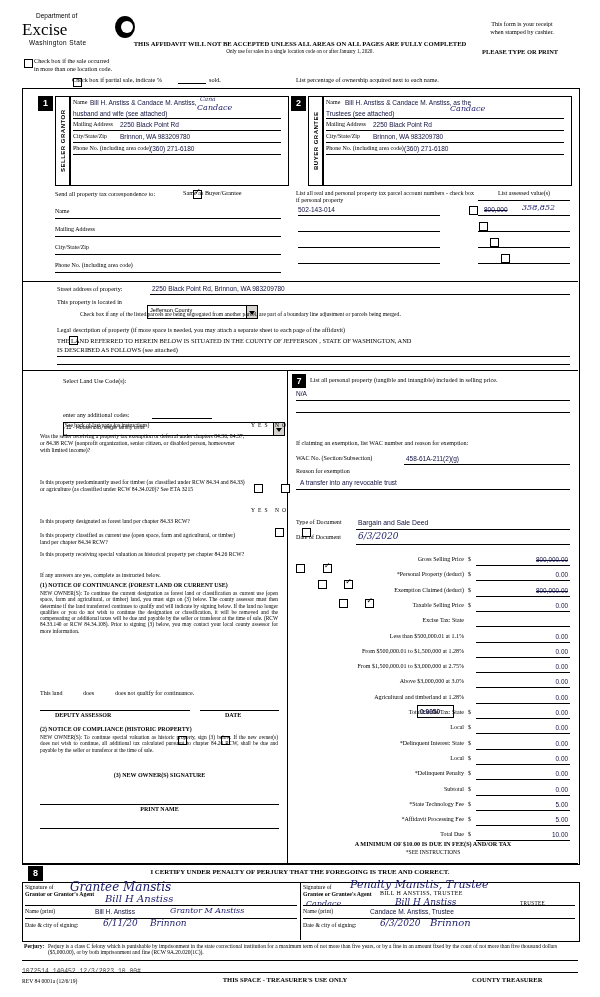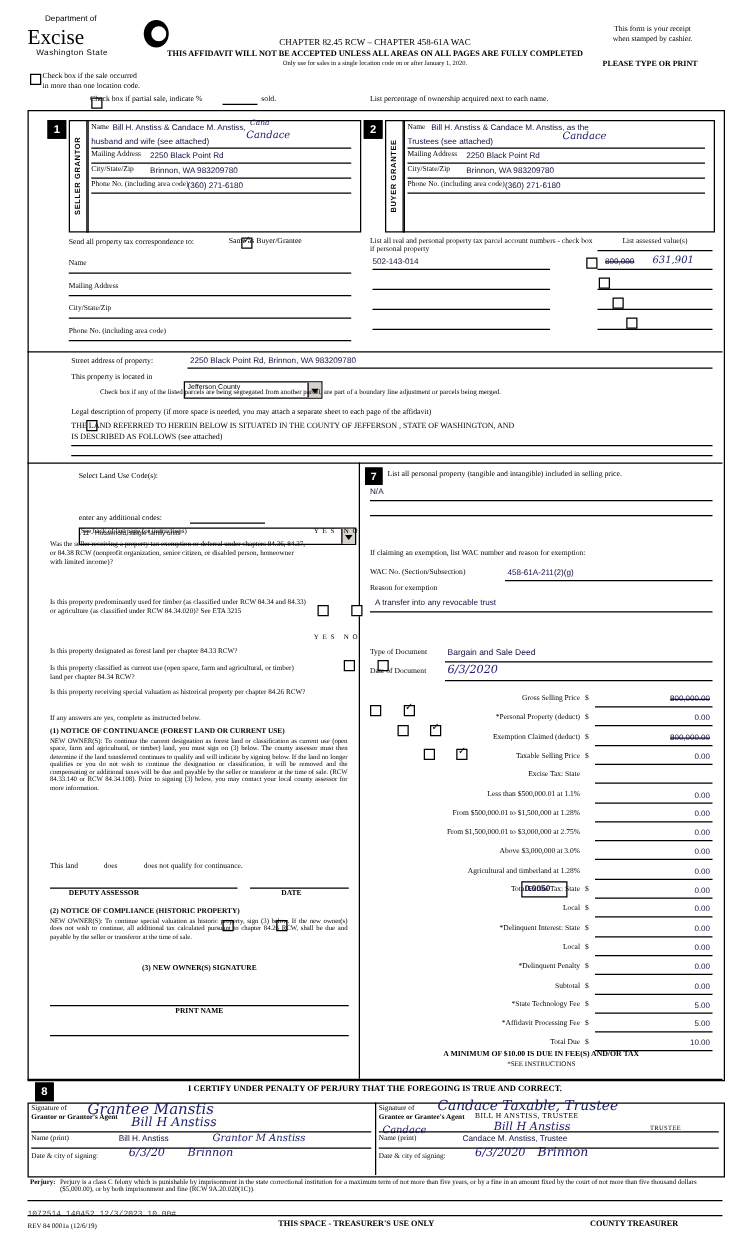--- a/index.html
+++ b/index.html
@@ -67,21 +67,20 @@
 
   
   <div class="abs" style="left:22px;top:12px;width:110px;">
     <div class="abs sans" style="left:14px;top:0px;font-size:6.5px;">Department of</div>
     <div class="abs" style="left:0px;top:8px;font-size:17px;font-family:'Liberation Serif',serif;">Excise</div>
     <div class="abs sans" style="left:7px;top:27px;font-size:6.5px;letter-spacing:0.4px;">Washington State</div>
     <div class="abs" style="left:93px;top:4px;width:20px;height:22px;border-radius:50%;background:#000;"></div>
     <div class="abs" style="left:99px;top:9px;width:12px;height:12px;border-radius:50%;background:#fff;"></div>
   </div>
 
-  <div class="abs c" style="left:150px;top:30px;width:300px;font-size:7.2px;">CHAPTER 82.45 RCW – CHAPTER 458-61A WAC</div>
   <div class="abs c b" style="left:60px;top:40px;width:480px;font-size:6.6px;">THIS AFFIDAVIT WILL NOT BE ACCEPTED UNLESS ALL AREAS ON ALL PAGES ARE FULLY COMPLETED</div>
   <div class="abs c" style="left:150px;top:48px;width:300px;font-size:5.2px;">Only use for sales in a single location code on or after January 1, 2020.</div>
 
   <div class="abs c" style="left:462px;top:20px;width:120px;font-size:6.2px;">This form is your receipt</div>
   <div class="abs c" style="left:462px;top:28px;width:120px;font-size:6.2px;">when stamped by cashier.</div>
   <div class="abs b" style="left:482px;top:48px;font-size:6.4px;">PLEASE TYPE OR PRINT</div>
 
   
   <span class="abs ck" style="left:24px;top:59px;"></span>
   <div class="abs" style="left:34px;top:57px;font-size:6.2px;">Check box if the sale occurred</div>
@@ -162,21 +161,21 @@
 
   
   <div class="abs" style="left:296px;top:190px;width:180px;font-size:6px;line-height:7px;">List all real and personal property tax parcel account numbers - check box if personal property</div>
   <div class="abs c" style="left:478px;top:190px;width:92px;font-size:6px;">List assessed value(s)</div>
   <div class="abs line" style="left:478px;top:200px;width:92px;"></div>
 
   <div class="abs fill" style="left:298px;top:206px;font-size:6.5px;">502-143-014</div>
   <span class="abs ck" style="left:437px;top:206px;"></span>
   <div class="abs line" style="left:298px;top:215px;width:142px;"></div>
   <div class="abs fill" style="left:484px;top:206px;font-size:6.5px;text-decoration:line-through;">800,000</div>
-  <div class="abs hand" style="left:522px;top:203px;font-size:8px;">631,901</div>
+  <div class="abs hand" style="left:522px;top:203px;font-size:8px;">358,852</div>
   <div class="abs line" style="left:478px;top:215px;width:92px;"></div>
 
   <span class="abs ck" style="left:437px;top:222px;"></span>
   <div class="abs line" style="left:298px;top:231px;width:142px;"></div>
   <div class="abs line" style="left:478px;top:231px;width:92px;"></div>
 
   <span class="abs ck" style="left:437px;top:238px;"></span>
   <div class="abs line" style="left:298px;top:247px;width:142px;"></div>
   <div class="abs line" style="left:478px;top:247px;width:92px;"></div>
 
@@ -372,38 +371,38 @@
   <div class="abs" style="left:300px;top:882px;height:58px;border-left:1px solid #000;"></div>
 
   <div class="abs" style="left:25px;top:884px;font-size:5.8px;">Signature of</div>
   <div class="abs b" style="left:25px;top:891px;font-size:5.8px;">Grantor or Grantor's Agent</div>
   <div class="abs hand" style="left:70px;top:880px;font-size:12px;">Grantee Manstis</div>
   <div class="abs hand" style="left:105px;top:893px;font-size:10px;">Bill H Anstiss</div>
   <div class="abs line" style="left:25px;top:905px;width:272px;"></div>
 
   <div class="abs" style="left:303px;top:884px;font-size:5.8px;">Signature of</div>
   <div class="abs b" style="left:303px;top:891px;font-size:5.8px;">Grantee or Grantee's Agent</div>
-  <div class="abs hand" style="left:350px;top:878px;font-size:11px;">Candace Taxable, Trustee</div>
+  <div class="abs hand" style="left:350px;top:878px;font-size:11px;">Penalty Manstis, Trustee</div>
   <div class="abs" style="left:380px;top:890px;font-size:6px;font-family:'Liberation Serif',serif;letter-spacing:0.4px;">BILL H ANSTISS, TRUSTEE</div>
   <div class="abs hand" style="left:395px;top:897px;font-size:9px;">Bill H Anstiss</div>
   <div class="abs" style="left:520px;top:900px;font-size:5.2px;letter-spacing:0.3px;">TRUSTEE</div>
   <div class="abs hand" style="left:306px;top:899px;font-size:8px;">Candace</div>
   <div class="abs line" style="left:303px;top:905px;width:272px;"></div>
 
   <div class="abs" style="left:25px;top:908px;font-size:5.8px;">Name (print)</div>
   <div class="abs fill" style="left:95px;top:908px;font-size:6.6px;">Bill H. Anstiss</div>
   <div class="abs hand" style="left:170px;top:906px;font-size:8px;">Grantor M Anstiss</div>
   <div class="abs line" style="left:25px;top:918px;width:272px;"></div>
 
   <div class="abs" style="left:303px;top:908px;font-size:5.8px;">Name (print)</div>
   <div class="abs fill" style="left:370px;top:908px;font-size:6.6px;">Candace M. Anstiss, Trustee</div>
   <div class="abs line" style="left:303px;top:918px;width:272px;"></div>
 
   <div class="abs" style="left:25px;top:922px;font-size:5.8px;">Date &amp; city of signing:</div>
-  <div class="abs hand" style="left:103px;top:918px;font-size:9px;">6/3/20</div>
+  <div class="abs hand" style="left:103px;top:918px;font-size:9px;">6/11/20</div>
   <div class="abs hand" style="left:150px;top:918px;font-size:9px;">Brinnon</div>
 
   <div class="abs" style="left:303px;top:922px;font-size:5.8px;">Date &amp; city of signing:</div>
   <div class="abs hand" style="left:380px;top:918px;font-size:9px;">6/3/2020</div>
   <div class="abs hand" style="left:430px;top:917px;font-size:10px;">Brinnon</div>
 
   
   <div class="abs b" style="left:24px;top:943px;font-size:5.6px;">Perjury:</div>
   <div class="abs" style="left:48px;top:943px;width:528px;font-size:5.5px;line-height:6.4px;">Perjury is a class C felony which is punishable by imprisonment in the state correctional institution for a maximum term of not more than five years, or by a fine in an amount fixed by the court of not more than five thousand dollars ($5,000.00), or by both imprisonment and fine (RCW 9A.20.020(1C)).</div>
 

